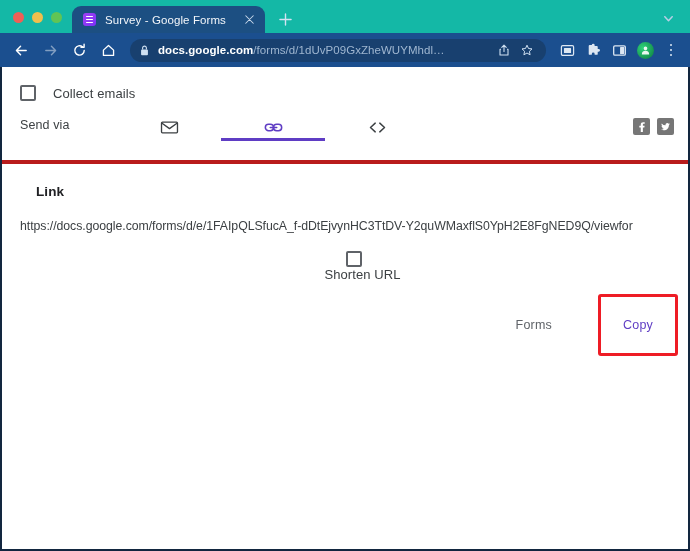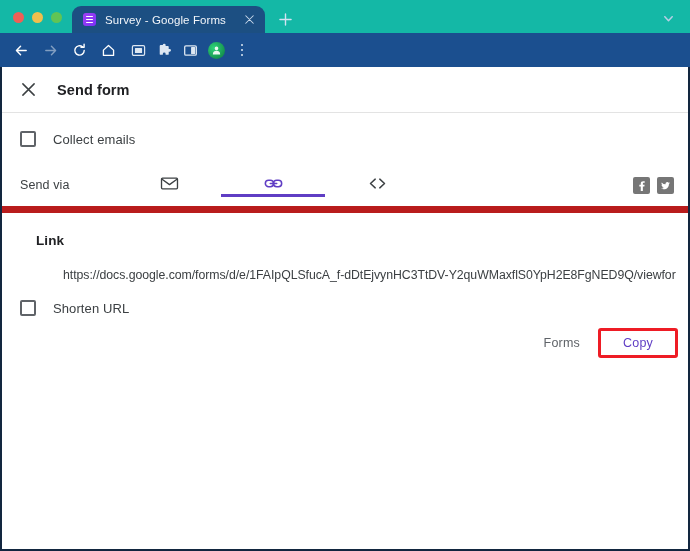--- a/index.html
+++ b/index.html
@@ -72,41 +72,41 @@
 
   .dlg-header{height:46px;display:flex;align-items:center;padding-left:12px;border-bottom:1px solid #e3e3e3;box-sizing:border-box;}
   .close-x{width:28px;height:28px;display:flex;align-items:center;justify-content:center;flex:0 0 auto;}
   .close-x svg{width:15px;height:15px;}
   .dlg-title{font-size:14.5px;color:#202124;margin-left:15px;font-weight:bold;letter-spacing:.1px;}
 
   .row-collect{display:flex;align-items:center;padding:18px 0 17px 18px;}
   .cbx{width:16px;height:16px;border:2px solid #5f6368;border-radius:2px;box-sizing:border-box;flex:0 0 auto;background:#fff;}
   .cbx-label{font-size:13px;color:#3c4043;margin-left:17px;letter-spacing:.1px;}
 
-  .sendvia{display:flex;align-items:center;border-bottom:7px solid #b91c1c;height:42px;position:relative;}
+  .sendvia{display:flex;align-items:flex-start;border-bottom:4px solid #b91c1c;height:42px;position:relative;}
   .sendvia-label{font-size:12.5px;color:#3c4043;display:flex;align-items:center;padding-left:18px;letter-spacing:.1px;}
   .tabs{display:flex;align-items:stretch;margin-left:48px;}
   .vtab{width:104px;display:flex;align-items:center;justify-content:center;position:relative;box-sizing:border-box;}
   .vtab svg{width:19px;height:19px;}
   .vtab .under{position:absolute;left:0;right:0;bottom:0;height:3px;background:#5f3dc4;}
   .social{margin-left:auto;display:flex;align-items:center;gap:7px;padding-right:14px;}
   .sq{width:17px;height:17px;border-radius:2px;background:#767676;display:flex;align-items:center;justify-content:center;}
   .sq svg{width:11px;height:11px;}
 
   .link-sec{padding:20px 0 0 18px;}
   .link-title{font-size:13.5px;color:#202124;font-weight:bold;letter-spacing:.1px;margin-left:16px;}
   .link-url{
     font-size:12.3px;color:#3c4043;margin-top:20px;white-space:nowrap;overflow:hidden;
-    letter-spacing:-.05px;padding-right:0;margin-left:43px;
-  }
-  .row-shorten{display:flex;align-items:center;padding:18px 0 0 18px;}
+    letter-spacing:-.05px;padding-right:0;
+  }
+  .row-shorten{display:flex;align-items:center;padding:18px 0 0 18px;flex-direction:column;}
 
   .actions{display:flex;align-items:center;justify-content:flex-end;padding:12px 10px 0 0;gap:4px;}
   .btn-cancel{font-size:12.5px;color:#5f6368;padding:8px 14px;background:none;border:none;letter-spacing:.2px;font-family:inherit;}
-  .copy-wrap{border:3px solid #ee1c25;border-radius:3px;padding:3px 16px;display:flex;align-items:flex-end;justify-content:center;}
+  .copy-wrap{border:3px solid #ee1c25;border-radius:3px;padding:19px 16px;display:flex;align-items:flex-end;justify-content:center;margin-left:28px;}
   .btn-copy{font-size:12.5px;color:#5f3dc4;background:none;border:none;letter-spacing:.2px;font-family:inherit;padding:2px 6px;}
 </style>
 </head>
 <body>
 
 <div class="browser">
 
   <div class="tabstrip">
     <div class="traffic">
       <span class="dot red"></span>
@@ -159,20 +159,40 @@
         <path d="M13 8 A5 5 0 1 1 11.2 4.1" stroke="#ffffff" stroke-width="1.5" fill="none" stroke-linecap="round"></path>
         <path d="M12.9 1.3 L12.9 4.6 L9.6 4.6" stroke="#ffffff" stroke-width="1.5" fill="none" stroke-linecap="round" stroke-linejoin="round"></path>
       </svg>
     </div>
     <div class="navbtn">
       <svg viewBox="0 0 16 16">
           <path d="M2.6 7.6 L8 2.6 L13.4 7.6 V13.2 H2.6 Z" stroke="#ffffff" stroke-width="1.4" fill="none" stroke-linejoin="round"></path>
         </svg>
     </div>
 
+    <div class="omnibox">
+      <span class="lock">
+        <svg viewBox="0 0 10 12">
+          <rect x="1.2" y="5" width="7.6" height="6.2" rx="1" fill="#cfe0f2"></rect>
+          <path d="M2.9 5 V3.3 A2.1 2.1 0 0 1 7.1 3.3 V5" stroke="#cfe0f2" stroke-width="1.25" fill="none"></path>
+        </svg>
+      </span>
+      <span class="url"><span class="host">docs.google.com</span><span class="path">/forms/d/1dUvP09GxZheWUYMhdl…</span></span>
+      <span class="omni-act">
+        <svg viewBox="0 0 12 12">
+          <path d="M3 5.2 H2 V11 H10 V5.2 H9" stroke="#cfe0f2" stroke-width="1.1" fill="none" stroke-linejoin="round"></path>
+          <path d="M6 1.2 V7.4 M3.8 3.4 L6 1.2 L8.2 3.4" stroke="#cfe0f2" stroke-width="1.1" fill="none" stroke-linecap="round" stroke-linejoin="round"></path>
+        </svg>
+      </span>
+      <span class="omni-act">
+        <svg viewBox="0 0 12 12">
+            <path d="M6 1.2 L7.5 4.5 L11 4.9 L8.4 7.3 L9.1 10.8 L6 9 L2.9 10.8 L3.6 7.3 L1 4.9 L4.5 4.5 Z" stroke="#cfe0f2" stroke-width="1" fill="none" stroke-linejoin="round"></path>
+          </svg>
+      </span>
+    </div>
 
     <div class="tbicon">
       <svg viewBox="0 0 16 16">
         <rect x="1.5" y="2.8" width="13" height="10.4" rx="1.4" stroke="#dde7f2" stroke-width="1.3" fill="none"></rect>
         <rect x="4.2" y="5.4" width="7.6" height="5.2" rx=".6" fill="#dde7f2"></rect>
       </svg>
     </div>
     <div class="tbicon">
       <svg viewBox="0 0 16 16">
         <path d="M6.2 2.2 a1.5 1.5 0 0 1 3 0 v.9 h2.3 a1 1 0 0 1 1 1 v2.2 h.9 a1.5 1.5 0 0 1 0 3 h-.9 v2.3 a1 1 0 0 1 -1 1 H9.2 v-.9 a1.5 1.5 0 0 0 -3 0 v.9 H3.9 a1 1 0 0 1 -1 -1 V3.1 a1 1 0 0 1 1 -1 h2.3 z" fill="#dde7f2"></path>
@@ -193,28 +213,20 @@
     </div>
     <div class="kebab">
       <span></span>
         <span></span>
         <span></span>
     </div>
   </div>
 
   <div class="page">
 
-    <div class="dlg-header">
-      <span class="close-x">
-        <svg viewBox="0 0 16 16">
-            <path d="M2 2 L14 14 M14 2 L2 14" stroke="#3c4043" stroke-width="1.6" fill="none" stroke-linecap="round"></path>
-          </svg>
-      </span>
-      <span class="dlg-title">Send form</span>
-    </div>
 
     <div class="row-collect">
       <span class="cbx"></span>
       <span class="cbx-label">Collect emails</span>
     </div>
 
     <div class="sendvia">
       <span class="sendvia-label">Send via</span>
 
       <div class="tabs">

